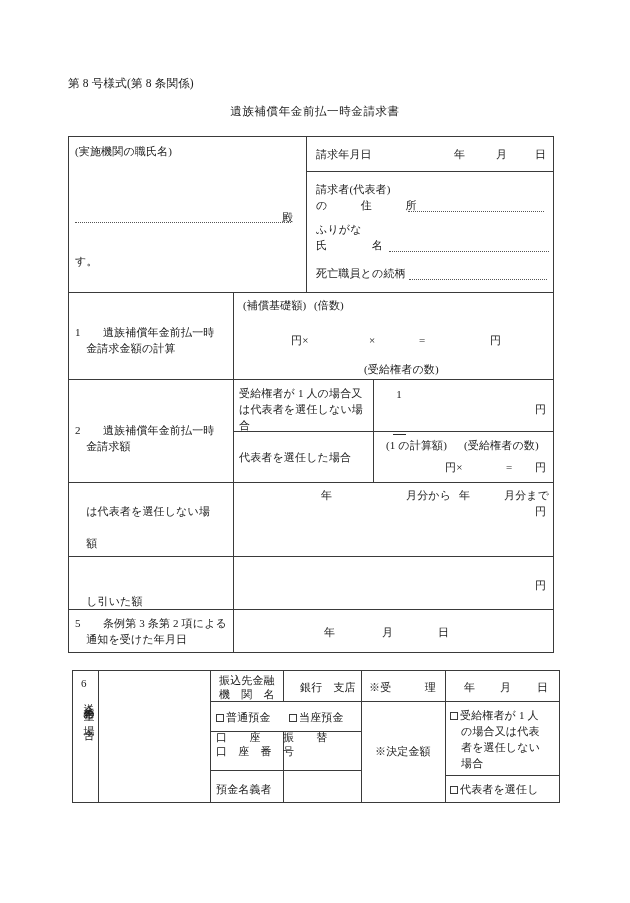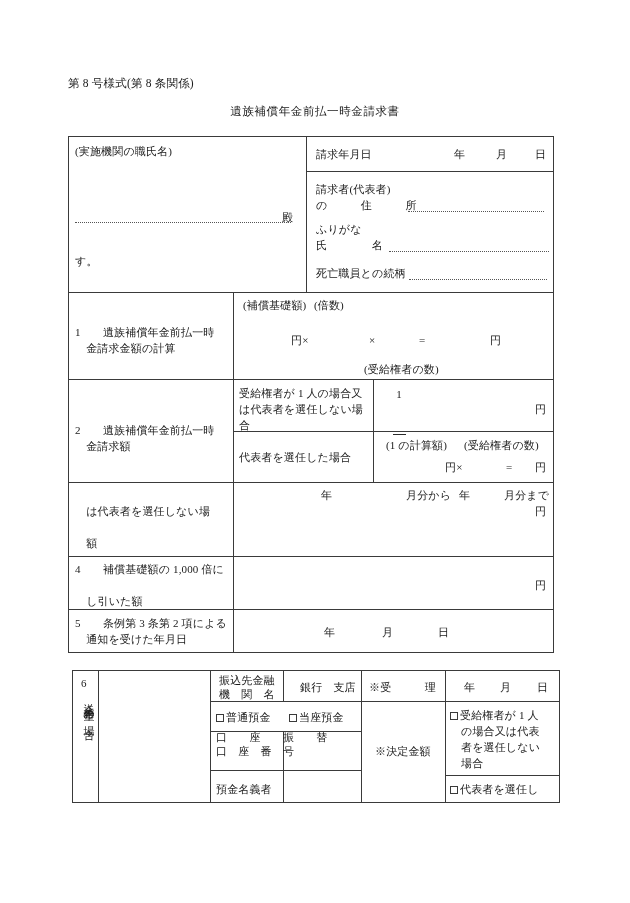--- a/index.html
+++ b/index.html
@@ -203,21 +203,20 @@
 
     <div class="cell nowrap" style="left:6px; top:366px;">　は代表者を選任しない場</div>
     <div class="cell nowrap" style="left:6px; top:398px;">　額</div>
 
     <div class="cell nowrap" style="left:252px; top:350px;">年</div>
     <div class="cell nowrap" style="left:300px; top:350px;margin-left:37px;">月分から</div>
     <div class="cell nowrap" style="left:390px; top:350px;">年</div>
     <div class="cell nowrap" style="left:435px; top:350px;">月分まで</div>
     <div class="cell nowrap" style="left:466px; top:366px;">円</div>
 
-    <div class="cell nowrap" style="left:6px; top:424px;">4　　補償基礎額の 1,000 倍に</div>
     <div class="cell nowrap" style="left:6px; top:456px;">　し引いた額</div>
     <div class="cell nowrap" style="left:466px; top:440px;">円</div>
 
     <div class="cell nowrap" style="left:6px; top:478px;">5　　条例第 3 条第 2 項による</div>
     <div class="cell nowrap" style="left:6px; top:494px;">　通知を受けた年月日</div>
 
     <div class="cell nowrap" style="left:255px; top:487px;">年</div>
     <div class="cell nowrap" style="left:313px; top:487px;">月</div>
     <div class="cell nowrap" style="left:369px; top:487px;">日</div>
   </div>

